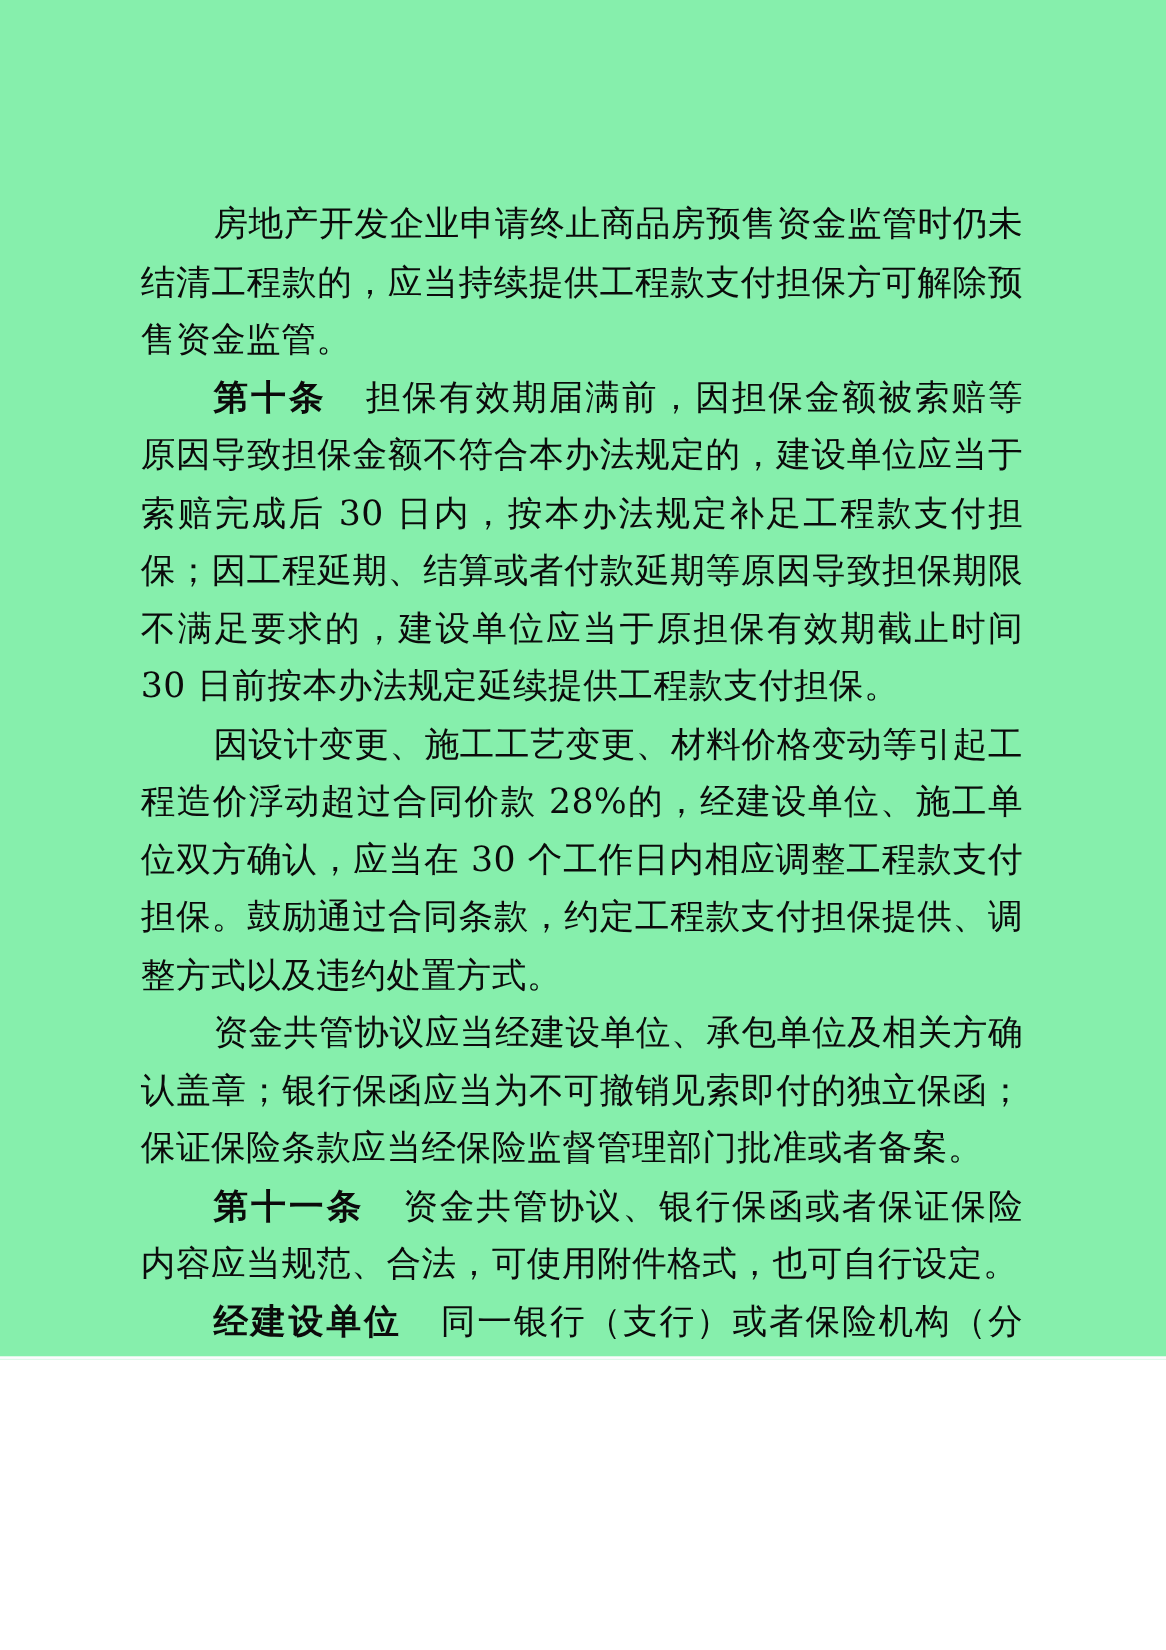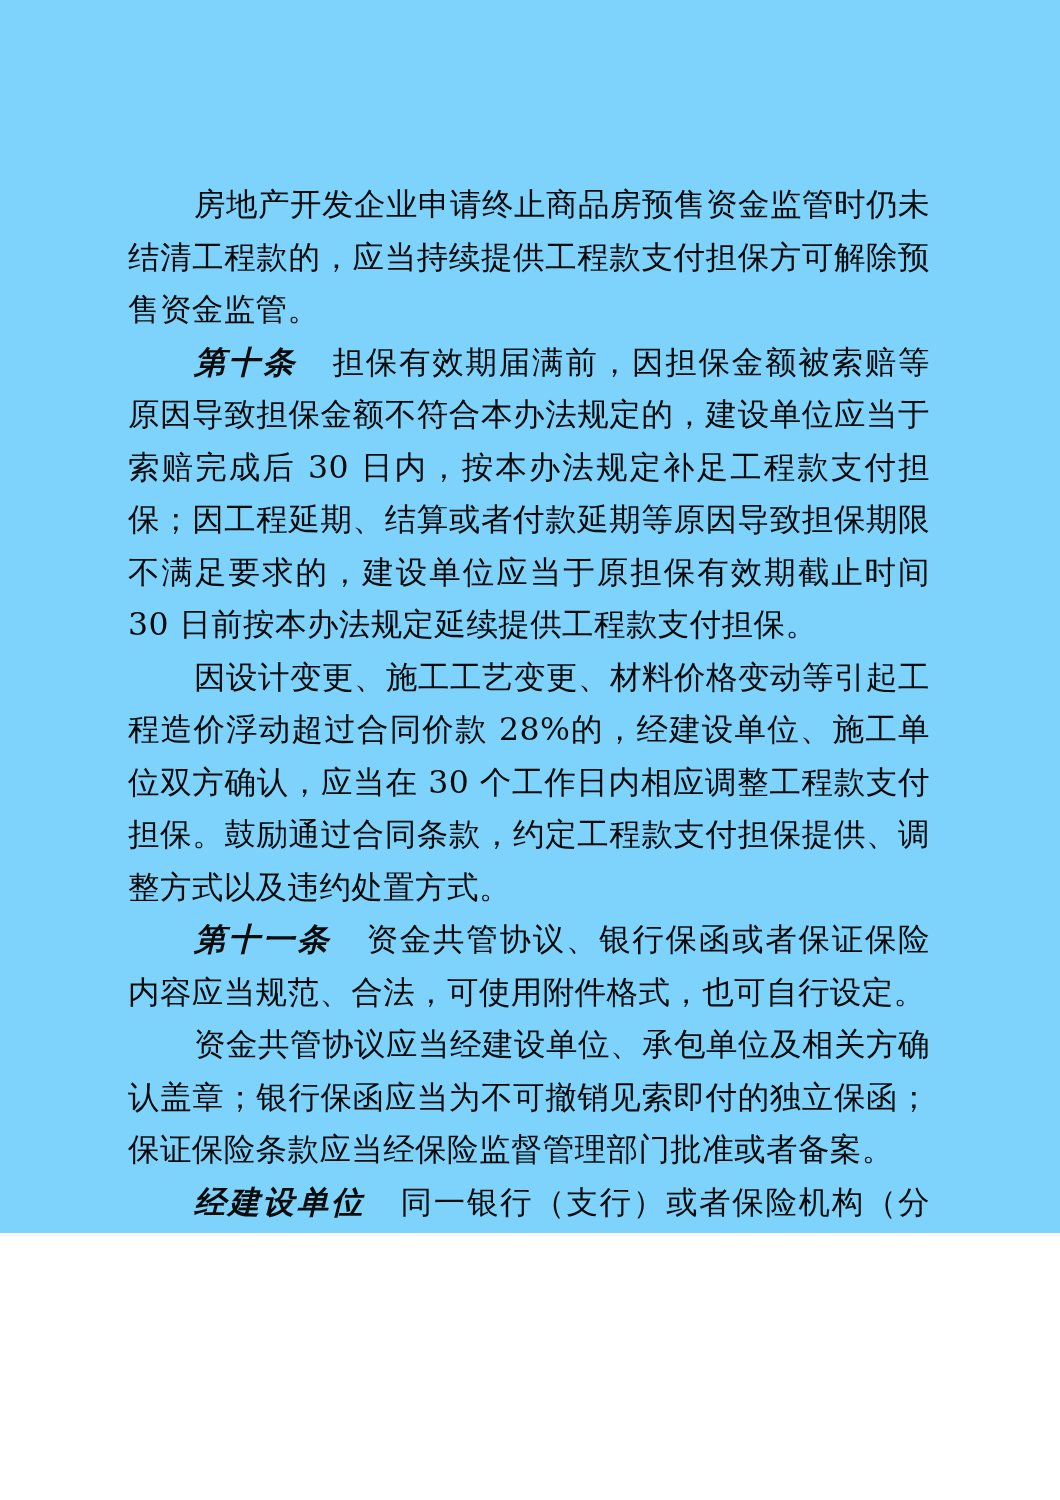--- a/index.html
+++ b/index.html
@@ -5,21 +5,21 @@
   html, body {
     margin: 0;
     padding: 0;
     background: #ffffff;
   }
 
   .page {
     position: relative;
     width: 1060px;
     height: 1236px;
-    background: #7dd3fc;
+    background: #86efac;
     overflow: hidden;
     box-sizing: border-box;
   }
 
   
   .scan-edge {
     position: absolute;
     left: 0;
     right: 0;
     bottom: 0;
@@ -45,21 +45,20 @@
     margin: 0 0 0 0;
     letter-spacing: 0.4px;
     -webkit-font-smoothing: none;
   }
 
   
   .art-label {
     font-family: "DejaVu Sans", "Liberation Sans", sans-serif;
     font-weight: 700;
     letter-spacing: 1.5px;
-    font-style: italic;
   }
 
   
   .art-gap {
     display: inline-block;
     width: 34px;
   }
 </style>
 </head>
 <body>
@@ -67,23 +66,23 @@
 <div class="page">
 
   <div class="content">
 
     <p class="para"><span>房地产开发企业申请终止商品房预售资金监管时仍未结清工程款的，应当持续提供工程款支付担保方可解除预售资金监管。</span></p>
 
     <p class="para"><span class="art-label">第十条</span><span class="art-gap"></span><span>担保有效期届满前，因担保金额被索赔等原因导致担保金额不符合本办法规定的，建设单位应当于索赔完成后 30 日内，按本办法规定补足工程款支付担保；因工程延期、结算或者付款延期等原因导致担保期限不满足要求的，建设单位应当于原担保有效期截止时间 30 日前按本办法规定延续提供工程款支付担保。</span></p>
 
     <p class="para"><span>因设计变更、施工工艺变更、材料价格变动等引起工程造价浮动超过合同价款 28%的，经建设单位、施工单位双方确认，应当在 30 个工作日内相应调整工程款支付担保。鼓励通过合同条款，约定工程款支付担保提供、调整方式以及违约处置方式。</span></p>
 
+    <p class="para"><span>资金共管协议应当经建设单位、承包单位及相关方确认盖章；银行保函应当为不可撤销见索即付的独立保函；保证保险条款应当经保险监督管理部门批准或者备案。</span></p>
+
     <p class="para"><span class="art-label">第十一条</span><span class="art-gap"></span><span>资金共管协议、银行保函或者保证保险内容应当规范、合法，可使用附件格式，也可自行设定。</span></p>
-
-    <p class="para"><span>资金共管协议应当经建设单位、承包单位及相关方确认盖章；银行保函应当为不可撤销见索即付的独立保函；保证保险条款应当经保险监督管理部门批准或者备案。</span></p>
 
 
     <p class="para"><span class="art-label">经建设单位</span><span class="art-gap"></span><span>同一银行（支行）或者保险机构（分公司）不得同</span></p>
 
   </div>
 
   <div class="scan-edge"></div>
 
 </div>
 

